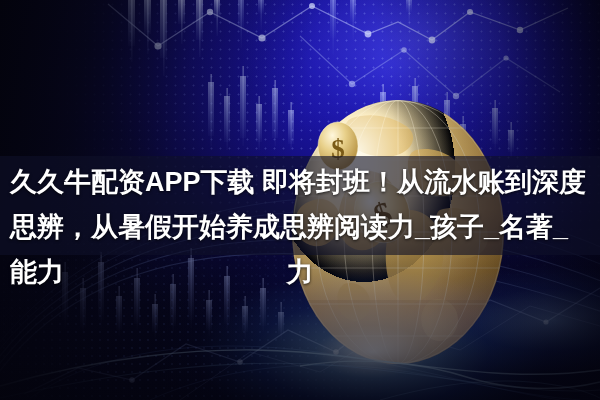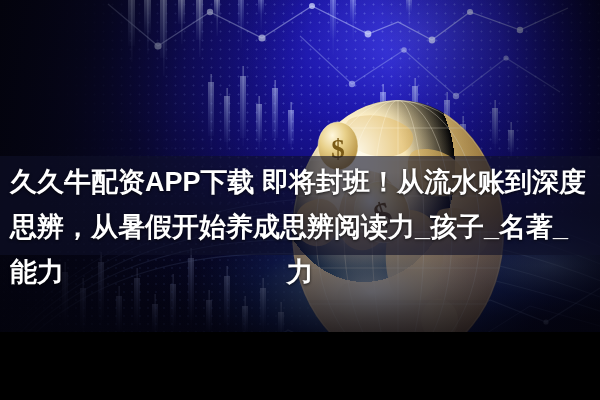--- a/index.html
+++ b/index.html
@@ -3,21 +3,21 @@
 <meta charset="utf-8">
 <style>
   html, body {
     margin: 0;
     padding: 0;
     background: #000;
   }
   #stage {
     position: relative;
     width: 600px;
-    height: 332px;
+    height: 400px;
     overflow: hidden;
     font-family: "Liberation Sans", "DejaVu Sans", sans-serif;
     background: #060718;
   }
   .layer { position: absolute; inset: 0; }
 
   
   .bg-base {
     background:
       radial-gradient(ellipse 420px 300px at 66% 16%, #2520c8 0%, #1a14a0 26%, #120d72 48%, #0a0840 70%, #05051e 100%),

